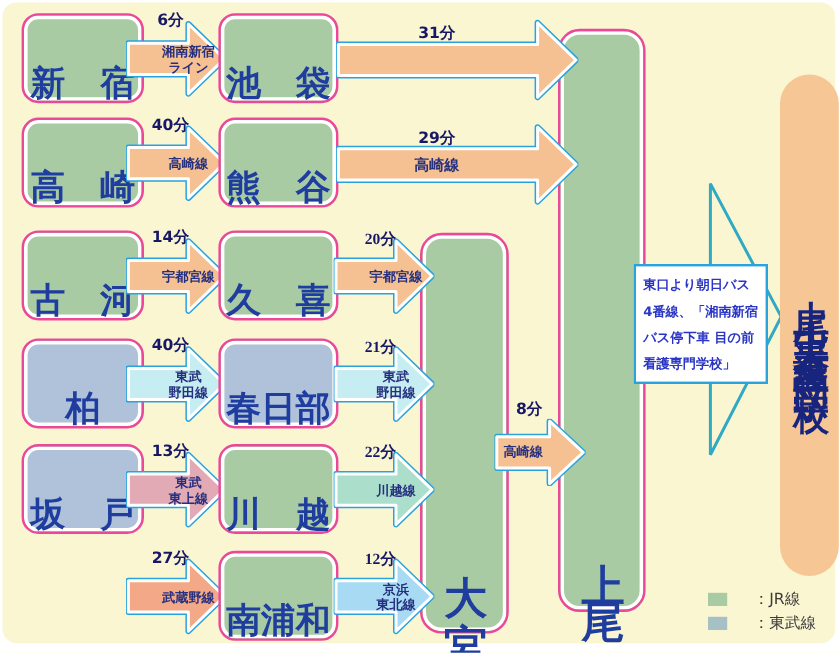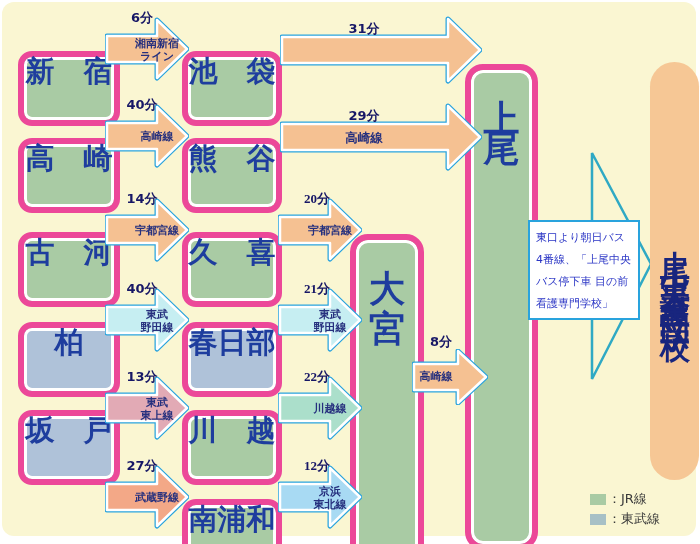--- a/index.html
+++ b/index.html
@@ -6,26 +6,25 @@
   body{
     width:700px;height:544px;background:#ffffff;position:relative;overflow:hidden;
     font-family:"DejaVu Sans","Liberation Sans",sans-serif;
   }
   #canvas{
     position:absolute;left:2px;top:2px;width:694px;height:534px;
     background:#FAF6D2;border-radius:12px;
   }
   
   .box{
-    position:absolute;border:6px solid #ec4899;border-radius:14px;
+    position:absolute;border:2px solid #ec4899;border-radius:14px;
     box-shadow:inset 0 0 0 3px #ffffff;
-    display:flex;align-items:flex-start;justify-content:center;
+    display:flex;align-items:flex-end;justify-content:center;
     font-weight:bold;color:#1E3D9E;font-size:29px;line-height:1;
     box-sizing:border-box;
-    margin-top:40px;
   }
   .jr{background:#A9CBA4;}
   .tobu{background:#AFC2D9;}
   .row{position:absolute;left:0;width:700px;height:78px;}
   .st1{left:16px;top:0;width:102px;height:75px;}
   .st2{left:180px;top:0;width:100px;height:75px;}
   
   .hop{position:absolute;top:0;height:78px;}
   .hop1{left:103px;width:86px;}
   .hop2s{left:276px;width:86px;}
@@ -65,33 +64,33 @@
   #final-hop svg{position:absolute;left:0;top:14px;}
   #final-hop .time{left:0;top:0;width:58px;}
   #final-hop .llabel{left:0;top:42px;width:48px;}
   
   #big-arrow{position:absolute;left:533px;top:148px;}
   #big-arrow polygon{fill:#FAF6D2;stroke:#2FA9C4;stroke-width:2.5;stroke-linejoin:miter;}
   
   #note{
     position:absolute;left:526px;top:218px;width:112px;height:100px;
     background:#ffffff;border:2px solid #29A3DD;box-sizing:border-box;
-    color:#2A35C5;font-size:11px;font-weight:normal;line-height:22px;
+    color:#2A35C5;font-size:11px;font-weight:bold;line-height:22px;
     padding:5px 2px 0 6px;white-space:nowrap;
   }
   
   #school{
     position:absolute;left:648px;top:60px;width:49px;height:418px;
     background:#F6C795;border-radius:25px;
     display:flex;align-items:center;justify-content:center;
   }
   #school .vtext{font-size:30px;letter-spacing:9px;color:#18257E;}
   
   #legend{position:absolute;left:588px;top:487px;font-size:13px;color:#3A3A3A;}
-  .legend-row{display:flex;align-items:center;height:20px;}
+  .legend-row{display:flex;align-items:center;height:20px;gap:20px;}
   .swatch{display:inline-block;width:16px;height:11px;margin-right:2px;}
   .sw-jr{background:#A9CBA4;}
   .sw-tobu{background:#A7C0C6;}
 </style>
 </head>
 <body>
 
 <div id="canvas">
 
   <div class="box jr hub" id="omiya">
@@ -282,21 +281,21 @@
     <div class="time">8分</div>
     <div class="llabel">高崎線</div>
   </div>
 
   <svg id="big-arrow" width="120" height="232" viewBox="0 0 120 232">
     <polygon points="1,82 57,82 57,3 116,114 57,229 57,157 1,157"></polygon>
   </svg>
 
   <div id="note">
     <div>東口より朝日バス</div>
-    <div>4番線、「上尾中央</div>
+    <div>4番線、「湘南新宿</div>
     <div>バス停下車 目の前</div>
     <div>看護専門学校」</div>
   </div>
 
   <div id="school">
     <div class="vtext">上尾中央看護専門学校</div>
   </div>
 
   <div id="legend">
     <div class="legend-row">

